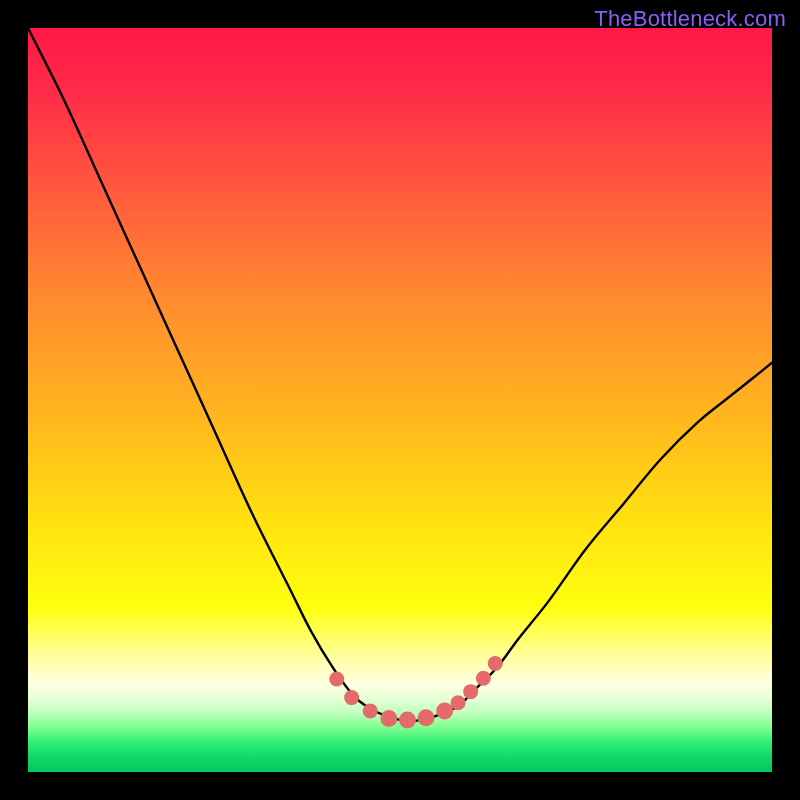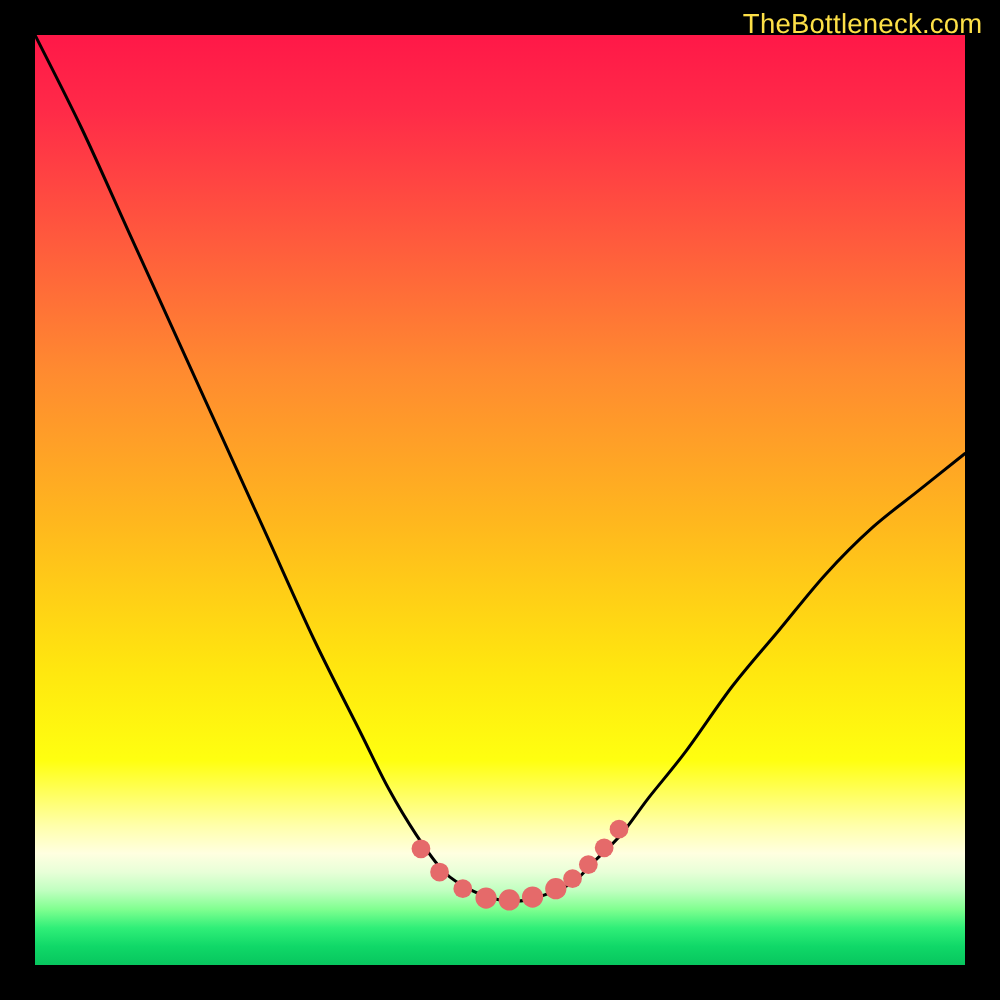--- a/index.html
+++ b/index.html
@@ -52,21 +52,21 @@
   svg.curves {
     position: absolute;
     top: 0; left: 0;
     width: 100%;
     height: 100%;
   }
   .watermark {
     position: absolute;
     top: 6px;
     right: 14px;
-    color: #fde047;
+    color: #8b5cf6;
     font-size: 22px;
     font-weight: 500;
     letter-spacing: 0.2px;
   }
 </style>
 </head>
 <body>
 
 <div class="frame">
   <div class="watermark">TheBottleneck.com</div>

